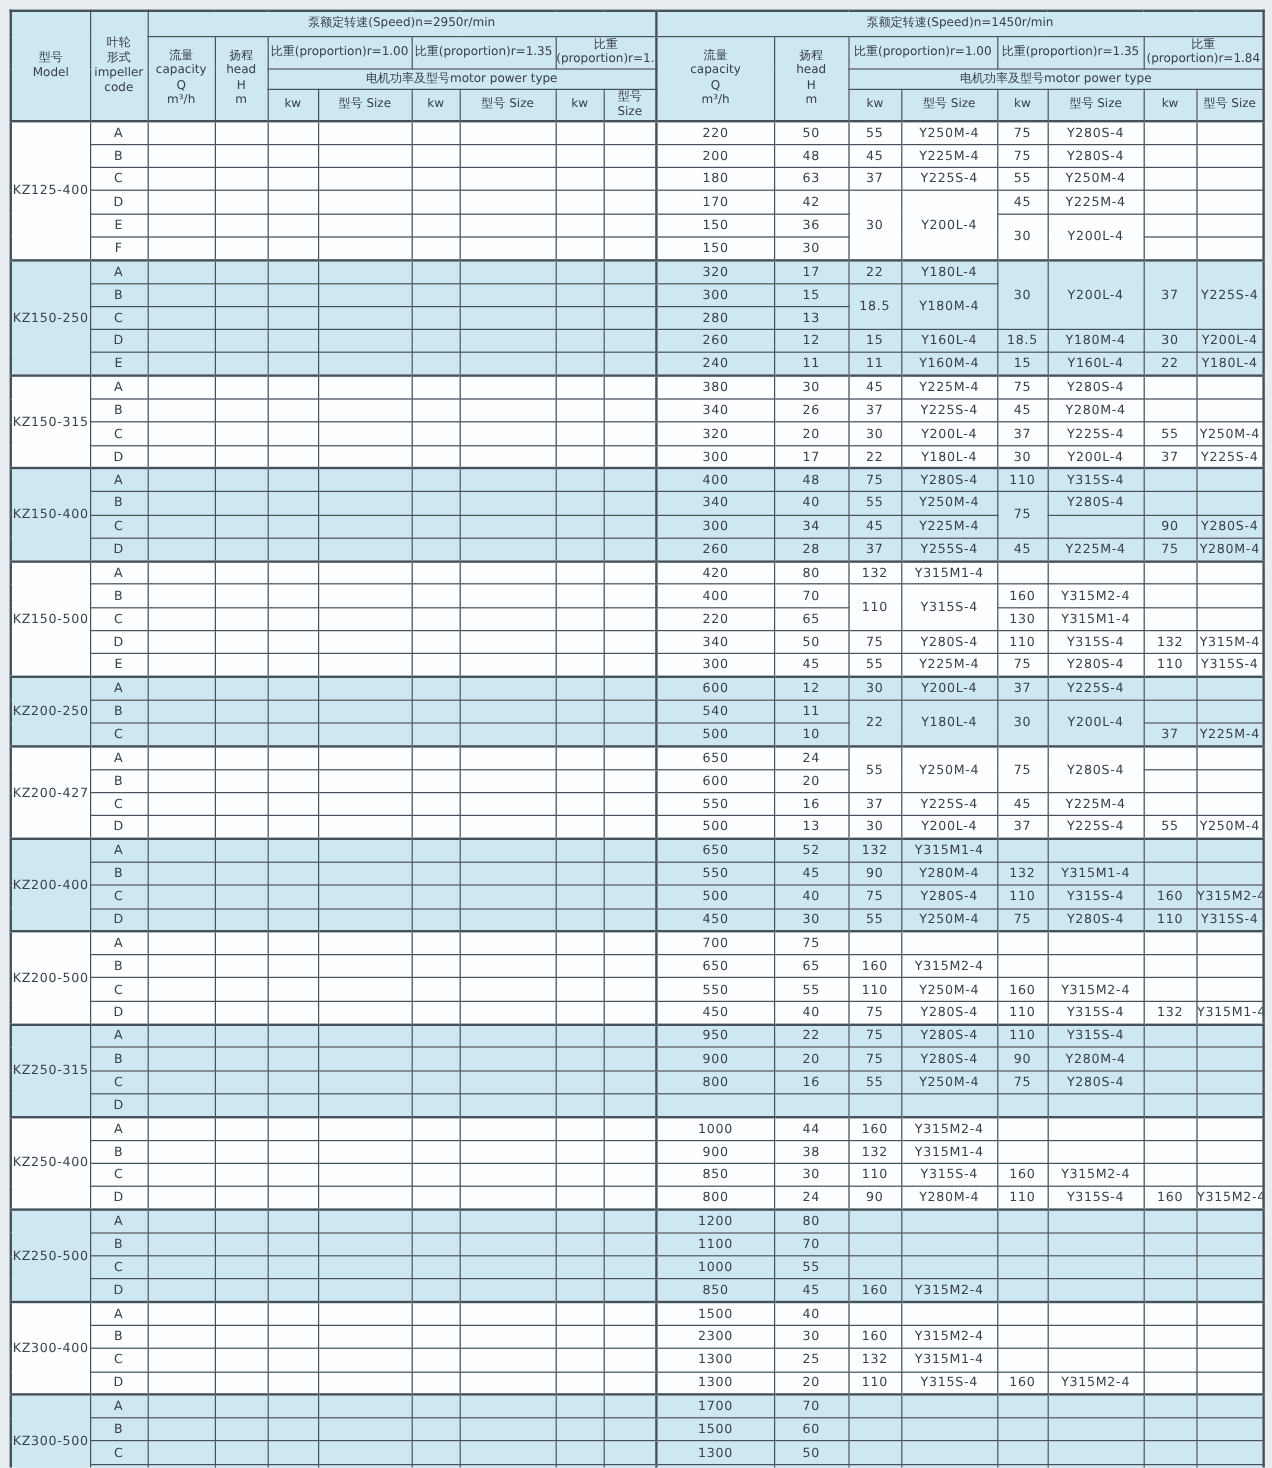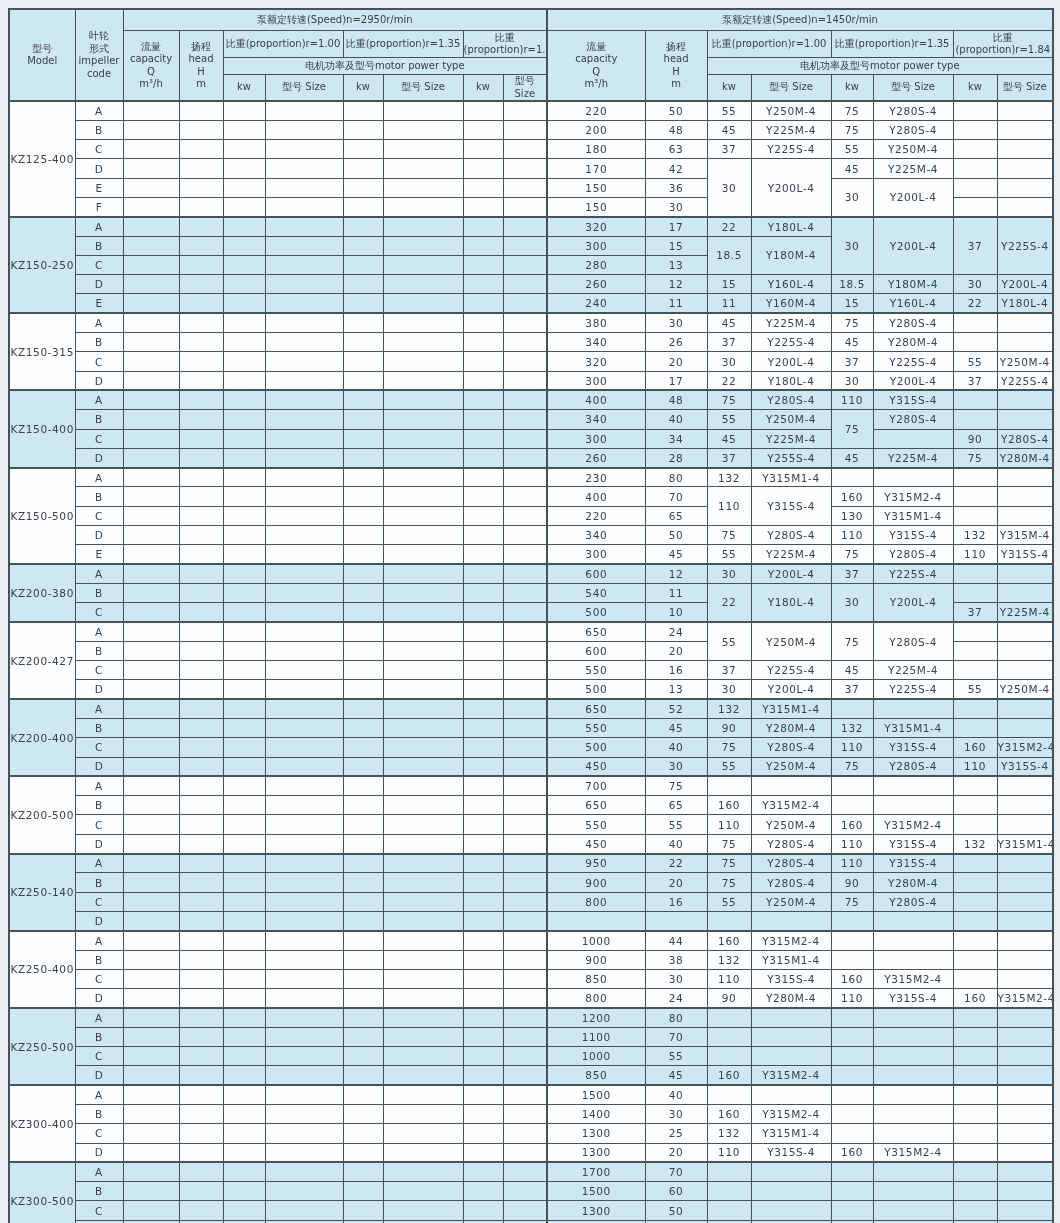--- a/index.html
+++ b/index.html
@@ -454,21 +454,21 @@
           <td rowspan="5">KZ150-500</td>
           <td>A</td>
           <td></td>
           <td></td>
           <td></td>
           <td></td>
           <td></td>
           <td></td>
           <td></td>
           <td></td>
-          <td class="sec-r">230</td>
+          <td class="sec-r">420</td>
           <td>80</td>
           <td>132</td>
           <td>Y315M1-4</td>
           <td></td>
           <td></td>
           <td></td>
           <td></td>
         </tr>
         <tr class="plain">
           <td>B</td>
@@ -538,21 +538,21 @@
           <td class="sec-r">300</td>
           <td>45</td>
           <td>55</td>
           <td>Y225M-4</td>
           <td>75</td>
           <td>Y280S-4</td>
           <td>110</td>
           <td>Y315S-4</td>
         </tr>
         <tr class="shaded group-start">
-          <td rowspan="3">KZ200-380</td>
+          <td rowspan="3">KZ200-250</td>
           <td>A</td>
           <td></td>
           <td></td>
           <td></td>
           <td></td>
           <td></td>
           <td></td>
           <td></td>
           <td></td>
           <td class="sec-r">600</td>
@@ -819,21 +819,21 @@
           <td class="sec-r">450</td>
           <td>40</td>
           <td>75</td>
           <td>Y280S-4</td>
           <td>110</td>
           <td>Y315S-4</td>
           <td>132</td>
           <td>Y315M1-4</td>
         </tr>
         <tr class="shaded group-start">
-          <td rowspan="4">KZ250-140</td>
+          <td rowspan="4">KZ250-315</td>
           <td>A</td>
           <td></td>
           <td></td>
           <td></td>
           <td></td>
           <td></td>
           <td></td>
           <td></td>
           <td></td>
           <td class="sec-r">950</td>
@@ -1079,21 +1079,21 @@
         <tr class="plain">
           <td>B</td>
           <td></td>
           <td></td>
           <td></td>
           <td></td>
           <td></td>
           <td></td>
           <td></td>
           <td></td>
-          <td class="sec-r">1400</td>
+          <td class="sec-r">2300</td>
           <td>30</td>
           <td>160</td>
           <td>Y315M2-4</td>
           <td></td>
           <td></td>
           <td></td>
           <td></td>
         </tr>
         <tr class="plain">
           <td>C</td>

